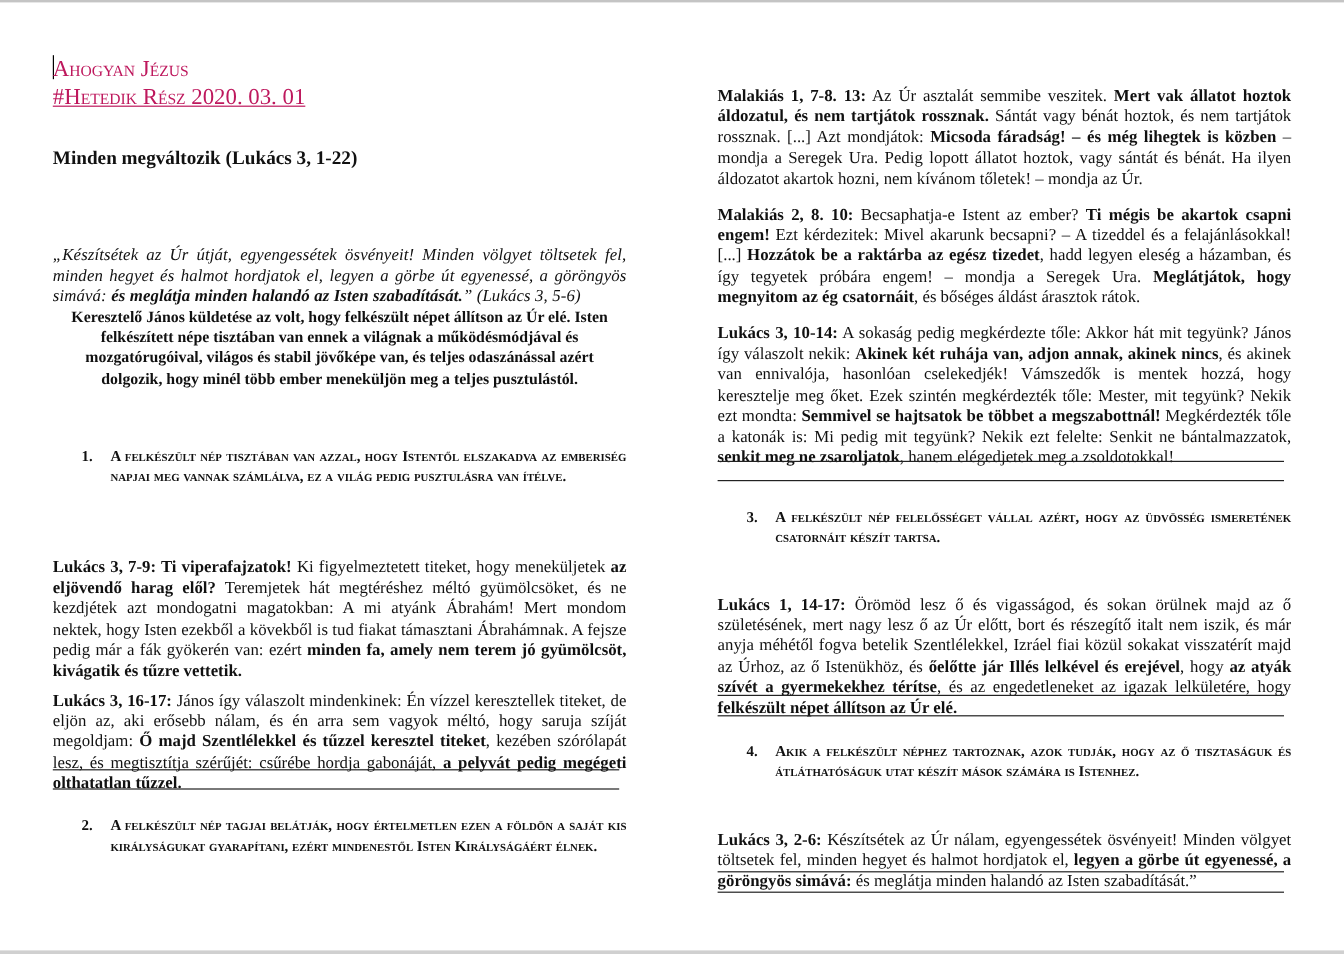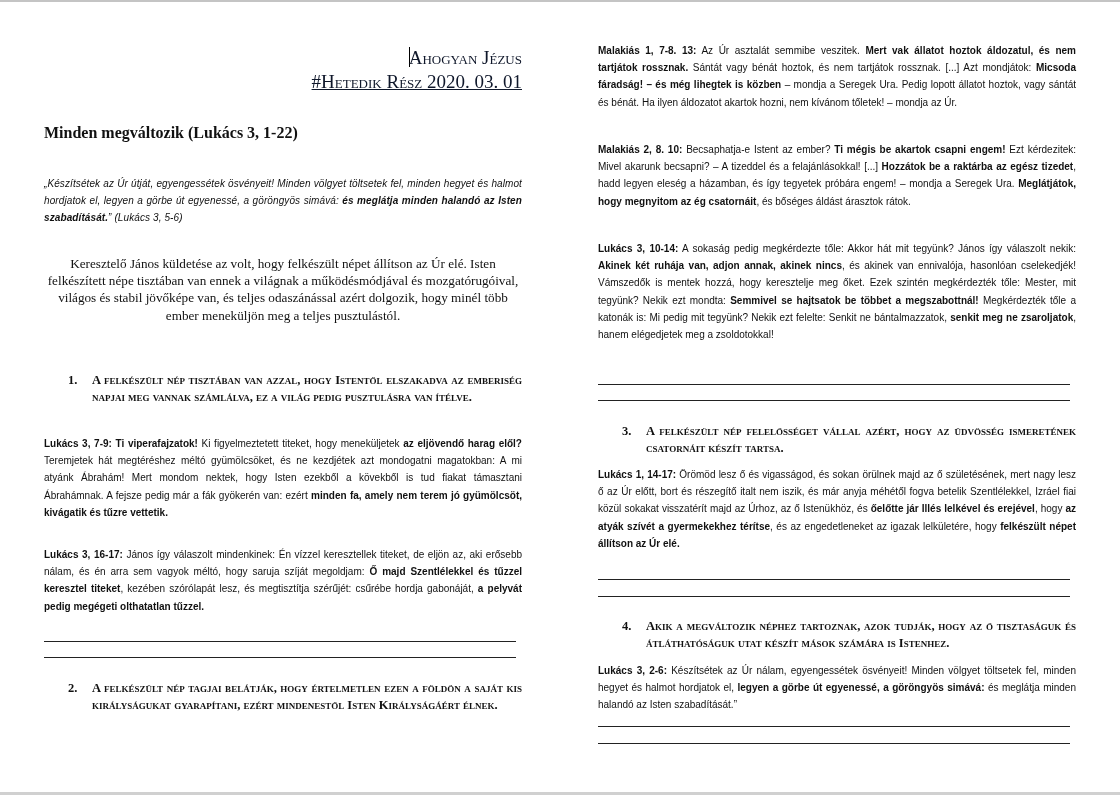--- a/index.html
+++ b/index.html
@@ -7,40 +7,40 @@
     width:1120px; height:795px; overflow:hidden; background:#ffffff;
     font-family: "DejaVu Serif", "Liberation Serif", serif;
     color:#111; position:relative;
   }
   .border-top { position:absolute; left:0; top:0; width:1120px; height:2px; background:#c4c4c4; }
   .border-bottom { position:absolute; left:0; top:792px; width:1120px; height:3px; background:#d0d0d0; }
   .col { position:absolute; top:0; }
   .col-left { left:44px; width:478px; }
   .col-right { left:598px; width:478px; }
   .title {
-    position:absolute; left:0; width:100%; text-align:right;
+    position:absolute; left:0; width:100%; text-align:left;
     font-family:"Liberation Serif", serif; font-variant:small-caps;
-    font-size:19px; line-height:23px; color:#0f172a;
+    font-size:19px; line-height:23px; color:#be185d;
   }
   .t1 { top:46px; }
   .t2 { top:70px;text-decoration:underline; }
   .cursor { display:inline-block; width:1px; height:20px; background:#000; vertical-align:-3px; margin-right:-1px; }
   .subhead {
     position:absolute; left:0; top:124px; font-family:"Liberation Serif", serif;
     font-weight:bold; font-size:16px;
   }
   .p {
     position:absolute; left:0; width:478px; text-align:justify;
-    font-family:Liberation Sans, sans-serif; font-size:10px; line-height:17.2px;
+    font-family:Liberation Serif, serif; font-size:14px; line-height:17.2px;margin-top:30px;
   }
   .p b { font-weight:bold; }
   .quote { font-style:italic; letter-spacing:0.1px; }
   .mission {
     position:absolute; left:0; width:478px; text-align:center; font-family:"Liberation Serif", serif;
-    font-weight:normal; font-size:13.2px; line-height:17.2px;
+    font-weight:bold; font-size:13.2px; line-height:17.2px;
   }
   .point {
     position:absolute; left:24px; width:454px; font-family:"Liberation Serif", serif;
     font-weight:bold; font-variant:small-caps; font-size:12.5px; line-height:17px; text-align:justify;
   }
   .point .num { position:absolute; left:0; top:0; width:24px; font-variant:normal; }
   .point .txt { display:block; margin-left:24px; }
   .rule {
     position:absolute; left:0; width:472px; height:0; border-top:1px solid #222;
   }
@@ -92,21 +92,21 @@
     <span class="txt">A felkészült nép felelősséget vállal azért, hogy az üdvösség ismeretének csatornáit készít tartsa.</span>
   </div>
 
   <div class="p" style="top:466px;"><b>Lukács 1, 14-17:</b><span> Örömöd lesz ő és vigasságod, és sokan örülnek majd az ő születésének, mert nagy lesz ő az Úr előtt, bort és részegítő italt nem iszik, és már anyja méhétől fogva betelik Szentlélekkel, Izráel fiai közül sokakat visszatérít majd az Úrhoz, az ő Istenükhöz, és </span><b>őelőtte jár Illés lelkével és erejével</b><span>, hogy </span><b>az atyák szívét a gyermekekhez térítse</b><span>, és az engedetleneket az igazak lelkületére, hogy </span><b>felkészült népet állítson az Úr elé.</b></div>
 
   <div class="rule" style="top:579px;"></div>
   <div class="rule" style="top:596px;"></div>
 
   <div class="point" style="top:618px;">
     <span class="num">4.</span>
-    <span class="txt">Akik a megváltozik néphez tartoznak, azok tudják, hogy az ő tisztaságuk és átláthatóságuk utat készít mások számára is Istenhez.</span>
+    <span class="txt">Akik a felkészült néphez tartoznak, azok tudják, hogy az ő tisztaságuk és átláthatóságuk utat készít mások számára is Istenhez.</span>
   </div>
 
   <div class="p" style="top:662px;"><b>Lukács 3, 2-6:</b><span> Készítsétek az Úr nálam, egyengessétek ösvényeit! Minden völgyet töltsetek fel, minden hegyet és halmot hordjatok el, </span><b>legyen a görbe út egyenessé, a göröngyös simává:</b><span> és meglátja minden halandó az Isten szabadítását.”</span></div>
 
   <div class="rule" style="top:726px;"></div>
   <div class="rule" style="top:743px;"></div>
 </div>
 
 <div class="border-bottom"></div>
 

